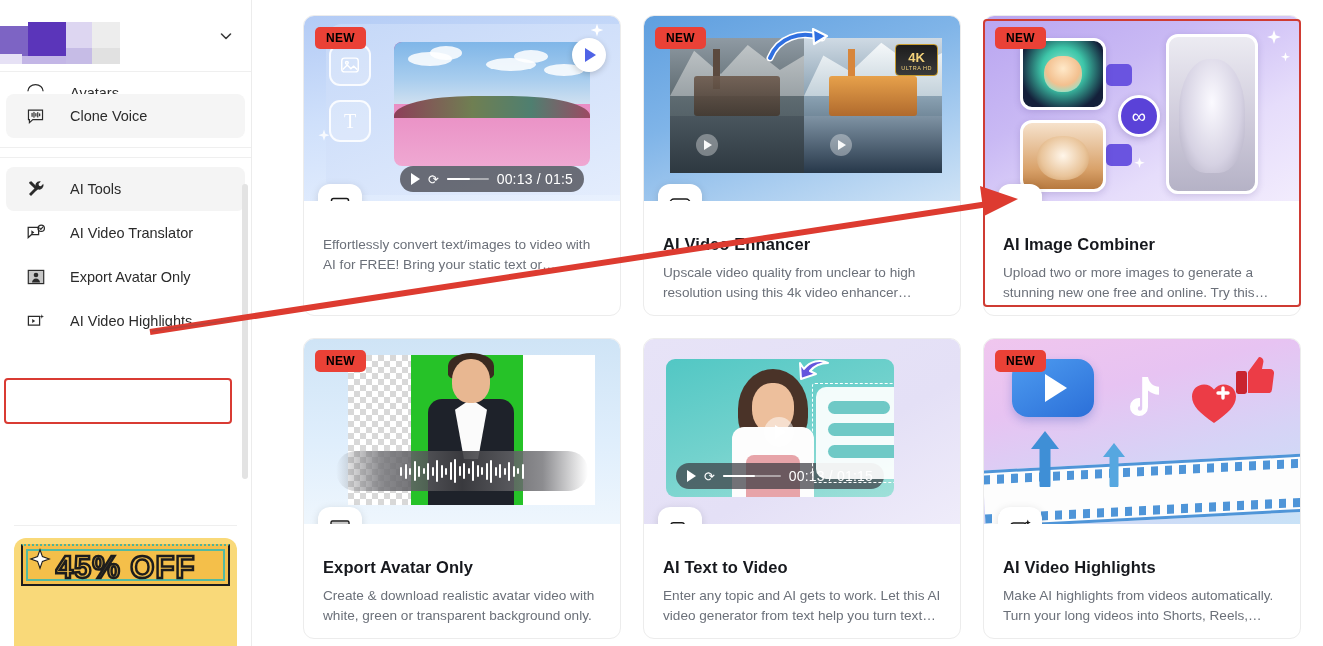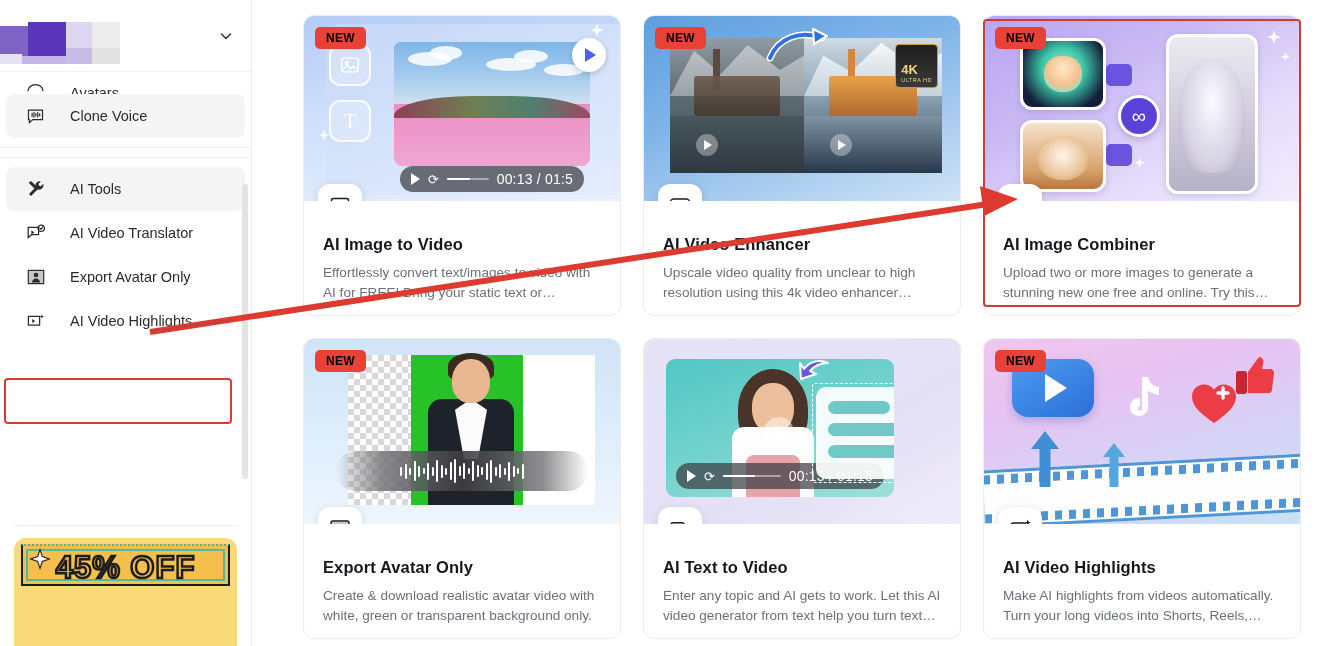--- a/index.html
+++ b/index.html
@@ -229,21 +229,21 @@
   .m2 .hr .spire { background:#d7863c; }
   .m2 .water { position:absolute; left:0; right:0; bottom:0; height:42%; }
   .m2 .hl .water { background: linear-gradient(180deg,#4a565e,#2d3840); }
   .m2 .hr .water { background: linear-gradient(180deg,#7f93a4,#27384a); }
   .m2 .arrow-blue {
     position:absolute; left: 122px; top: 12px; width: 70px; height: 36px; z-index: 18;
   }
   .m2 .badge4k {
     position:absolute; right: 22px; top: 28px; z-index: 16;
     background: linear-gradient(180deg,#1d1d1d,#3a3a3a); border:1px solid #c79b2e;
-    border-radius:4px; padding:16px 5px 3px; line-height:1;
+    border-radius:4px; padding:4px 5px 3px; text-align:center; line-height:1;
   }
   .m2 .badge4k .k { color:#f3d27a; font-size:13px; font-weight:bold; }
   .m2 .badge4k .u { color:#f3d27a; font-size:5.5px; letter-spacing:.5px; margin-top:1px; display:block; }
   .play-sm {
     position:absolute; width:22px; height:22px; border-radius:50%;
     background: rgba(255,255,255,.35); display:flex; align-items:center; justify-content:center; z-index:15;
   }
   .play-sm::after { content:''; width:0;height:0;border-left:8px solid rgba(255,255,255,.95);border-top:5px solid transparent;border-bottom:5px solid transparent; margin-left:2px; }
 
   
@@ -512,21 +512,20 @@
           <div class="tool-icon">
             <svg width="24" height="24" viewBox="0 0 24 24" fill="none" stroke="currentColor" stroke-width="1.5" stroke-linecap="round" stroke-linejoin="round">
               <path d="M20.5 11V6.5a2 2 0 00-2-2h-13a2 2 0 00-2 2v11a2 2 0 002 2h7"></path>
               <circle cx="8.6" cy="9.3" r="1.4"></circle>
                 <path d="M4 16.5l4.6-4.4 3.4 3.2"></path>
               <path d="M16.3 14.2l4.3 2.4-4.3 2.4z"></path>
             </svg>
           </div>
         </div>
         <div class="card-body">
-          <div class="card-title">AI Image to Video</div>
           <div class="card-desc">Effortlessly convert text/images to video with AI for FREE! Bring your static text or images…</div>
         </div>
       </article>
 
       <article class="card">
         <div class="card-media m2">
           <div class="half hl">
             <div class="mnt"></div>
               <div class="spire"></div>
               <div class="town"></div>

